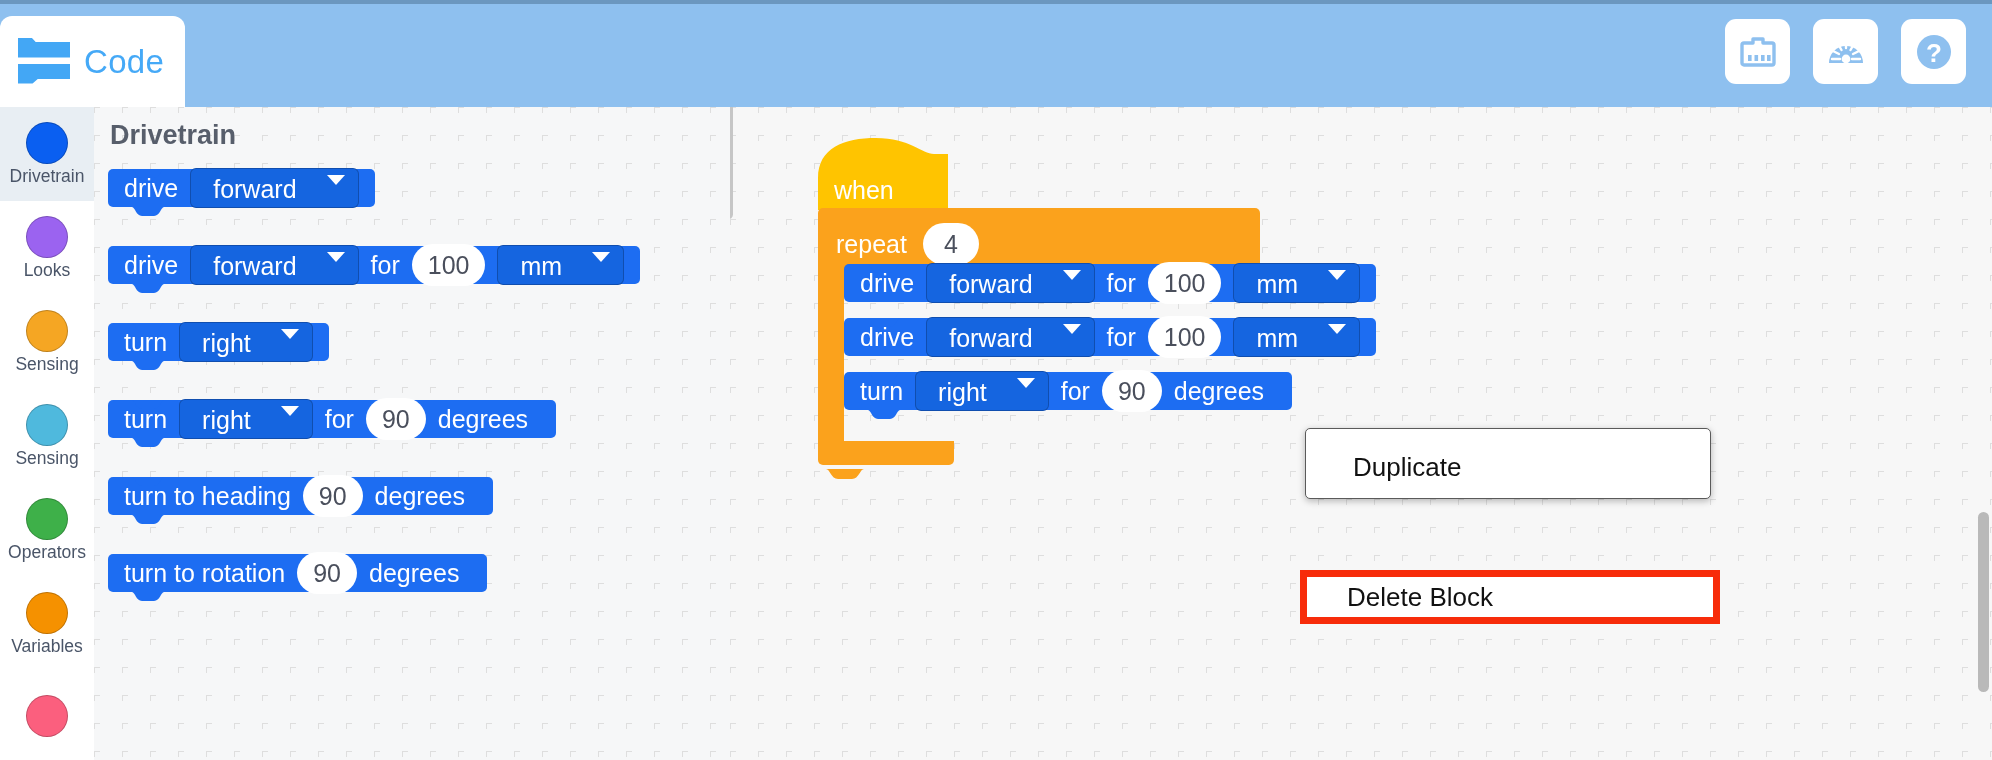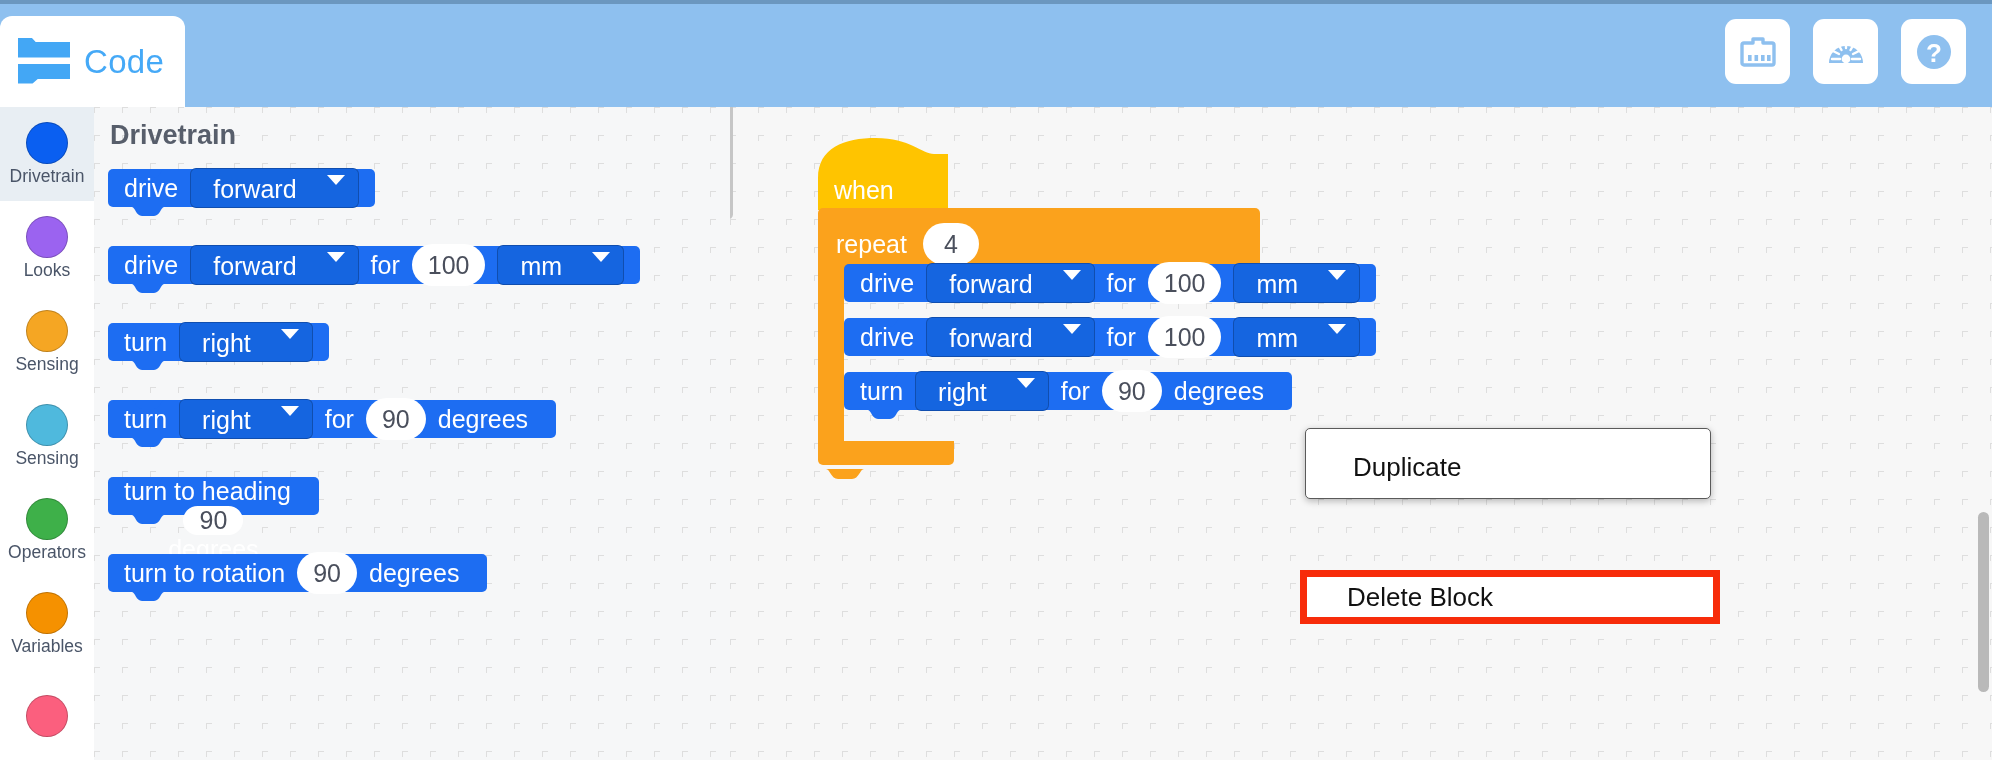--- a/index.html
+++ b/index.html
@@ -368,21 +368,21 @@
       </div>
       <div class="notch-bot">
         <svg width="44" height="9" viewBox="0 0 44 9">
             <path d="M0 0h6c3 0 4 9 10 9h12c6 0 7-9 10-9h6v-1H0z" fill="#1d6df2"></path>
           </svg>
       </div>
     </div>
   </div>
 
   <div class="blk" style="left:14px; top:370px;">
-    <div class="blue blk-body" style="padding-left:16px;flex-direction:column;">
+    <div class="blue blk-body" style="padding-left:16px;">
       <span class="lbl-txt">turn to heading</span>
       <span class="numfield">90</span>
       <span class="lbl-txt">degrees</span>
       <div class="notch-top">
         <svg width="44" height="9" viewBox="0 0 44 9">
             <path d="M0 0h6c3 0 4 9 10 9h12c6 0 7-9 10-9h6v-1H0z" fill="#1d6df2"></path>
           </svg>
       </div>
       <div class="notch-bot">
         <svg width="44" height="9" viewBox="0 0 44 9">

